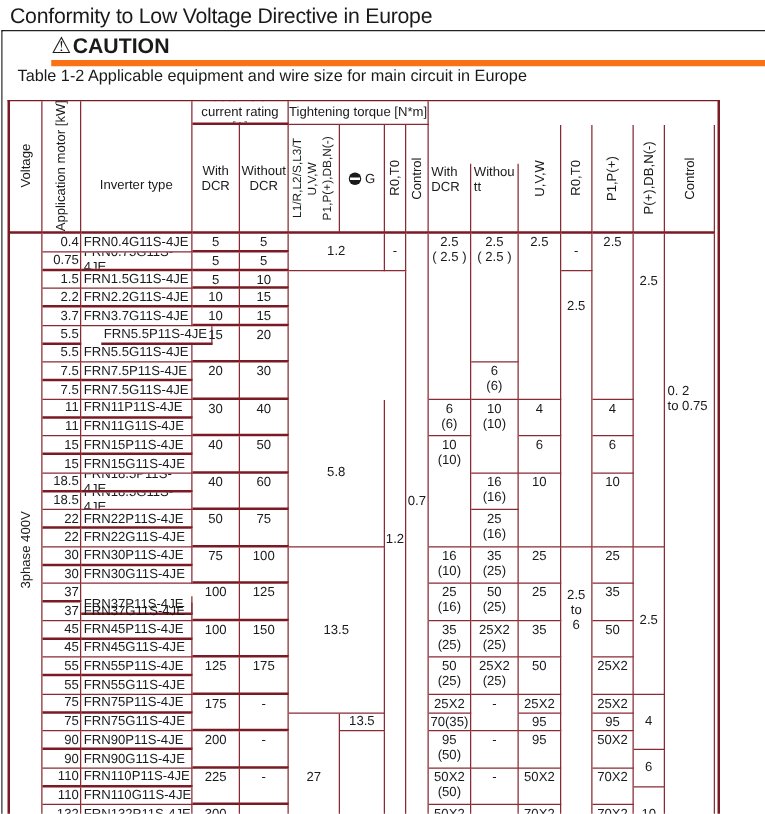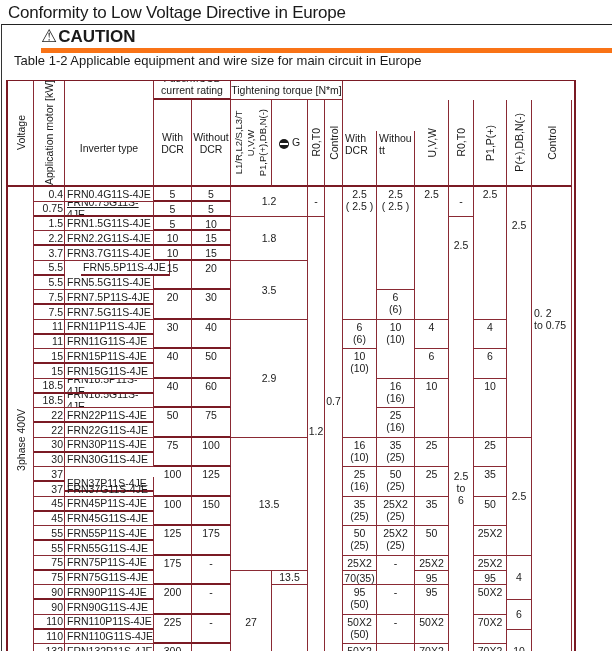--- a/index.html
+++ b/index.html
@@ -96,21 +96,21 @@
     </div>
     <div class="c right" style="left: 26px; width: 31px; top: 106px; height: 14.75px;">
       <span class="ml">0.4</span>
     </div>
     <div class="c left" style="left: 57px; width: 89px; top: 106px; height: 14.75px;">
       <span class="ml">FRN0.4G11S-4JE</span>
     </div>
     <div class="c right thick-b" style="left: 26px; width: 31px; top: 120.75px; height: 14.75px;">
       <span class="ml">0.75</span>
     </div>
-    <div class="c left thick-b" style="left: 57px; width: 89px; top: 120.75px; height: 14.75px; text-decoration: underline;">
+    <div class="c left thick-b" style="left: 57px; width: 89px; top: 120.75px; height: 14.75px;">
       <span class="ml">FRN0.75G11S-4JE</span>
     </div>
     <div class="c right" style="left: 26px; width: 31px; top: 135.5px; height: 14.75px;">
       <span class="ml">1.5</span>
     </div>
     <div class="c left" style="left: 57px; width: 89px; top: 135.5px; height: 14.75px;">
       <span class="ml">FRN1.5G11S-4JE</span>
     </div>
     <div class="c right thick-b" style="left: 26px; width: 31px; top: 150.25px; height: 14.75px;">
       <span class="ml">2.2</span>
@@ -396,28 +396,22 @@
     </div>
     <div class="c top thick-b" style="left: 146px; width: 38px; top: 563.25px; height: 29.5px;">
       <span class="ml">300</span>
     </div>
     <div class="c top thick-b" style="left: 184px; width: 39px; top: 563.25px; height: 29.5px;">
       <span class="ml">-</span>
     </div>
     <div class="c " style="left: 223px; width: 77px; top: 106px; height: 29.5px;">
       <span class="ml">1.2</span>
     </div>
-    <div class="c " style="left: 223px; width: 77px; top: 135.5px; height: 44.25px;">
-      <span class="ml">1.8</span>
-    </div>
-    <div class="c " style="left: 223px; width: 77px; top: 179.75px; height: 59px;">
-      <span class="ml">3.5</span>
-    </div>
     <div class="c " style="left: 223px; width: 77px; top: 238.75px; height: 118px;">
-      <span class="ml">2.9</span>
+      <span class="ml">5.8</span>
     </div>
     <div class="c " style="left: 223px; width: 77px; top: 356.75px; height: 132.75px;">
       <span class="ml">13.5</span>
     </div>
     <div class="c " style="left: 223px; width: 41px; top: 489.5px; height: 103.25px;">
       <span class="ml">27</span>
     </div>
     <div class="c " style="left: 264px; width: 36px; top: 489.5px; height: 14.75px;">
       <span class="ml">13.5</span>
     </div>

